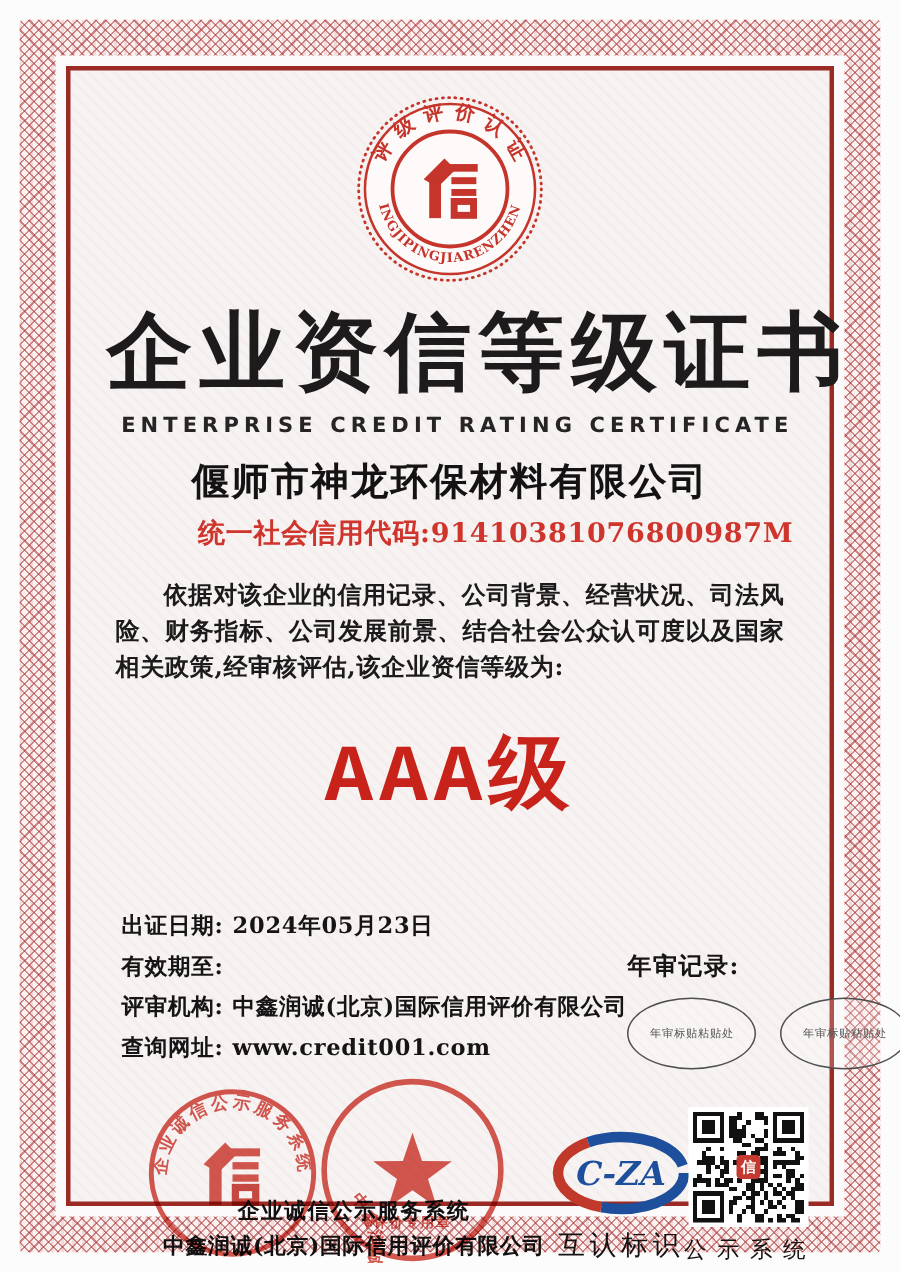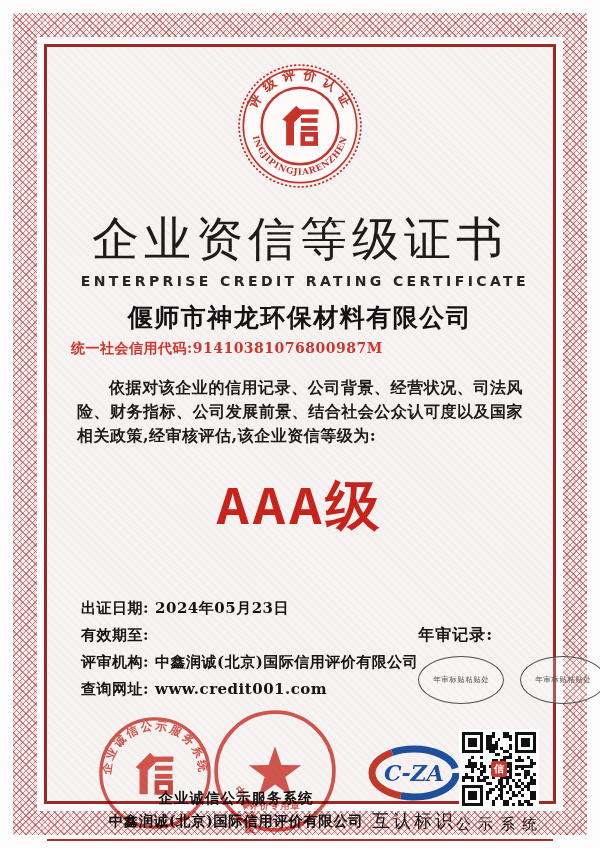--- a/index.html
+++ b/index.html
@@ -28,36 +28,36 @@
     position:relative;
   }
   .content { flex:1; padding:16px 24px 0; display:flex; flex-direction:column; }
 
   
   .badge-wrap { display:flex; justify-content:center; }
   .badge { width:126px; height:126px; }
 
   
   .title {
-    margin-top:19px; text-align:center;
-    font-size:47px; font-weight:normal; color:#1d1b1b;
+    margin-top:8px; text-align:center;
+    font-size:57px; font-weight:bold; color:#1d1b1b;
     letter-spacing:5px; white-space:nowrap;
   }
   .subtitle {
     text-align:right; font-family:"DejaVu Sans","Liberation Sans",sans-serif;
     font-size:14px; font-weight:bold; color:#262424; letter-spacing:3.4px; white-space:nowrap;
     margin-top:2px;
   }
   .credit-code {
     margin-top:10px; text-align:right; padding-right:2px;
     font-size:13px; font-weight:bold; color:#cf352c; letter-spacing:1px;
   }
 
   .company { margin-top:12px; text-align:center; font-size:25px; font-weight:bold; color:#141212; letter-spacing:1.5px; }
-  .social-code { margin-top:6px; text-align:left; font-size:14px; font-weight:bold; color:#cf352c; letter-spacing:.5px; }
+  .social-code { margin-top:6px; text-align:right; font-size:18px; font-weight:bold; color:#cf352c; letter-spacing:.5px; }
 
   .body-text {
     margin:18px 6px 0; font-size:16px; font-weight:bold; color:#1c1a1a;
     line-height:1.5; text-align:justify; text-indent:2em; letter-spacing:.5px;
   }
 
   .rating { margin-top:22px; text-align:center; font-size:54px; font-weight:bold; color:#c7231b; letter-spacing:4px;font-family:Liberation Mono, monospace; }
 
   
   .info-row { margin-top:56px; display:flex; }

